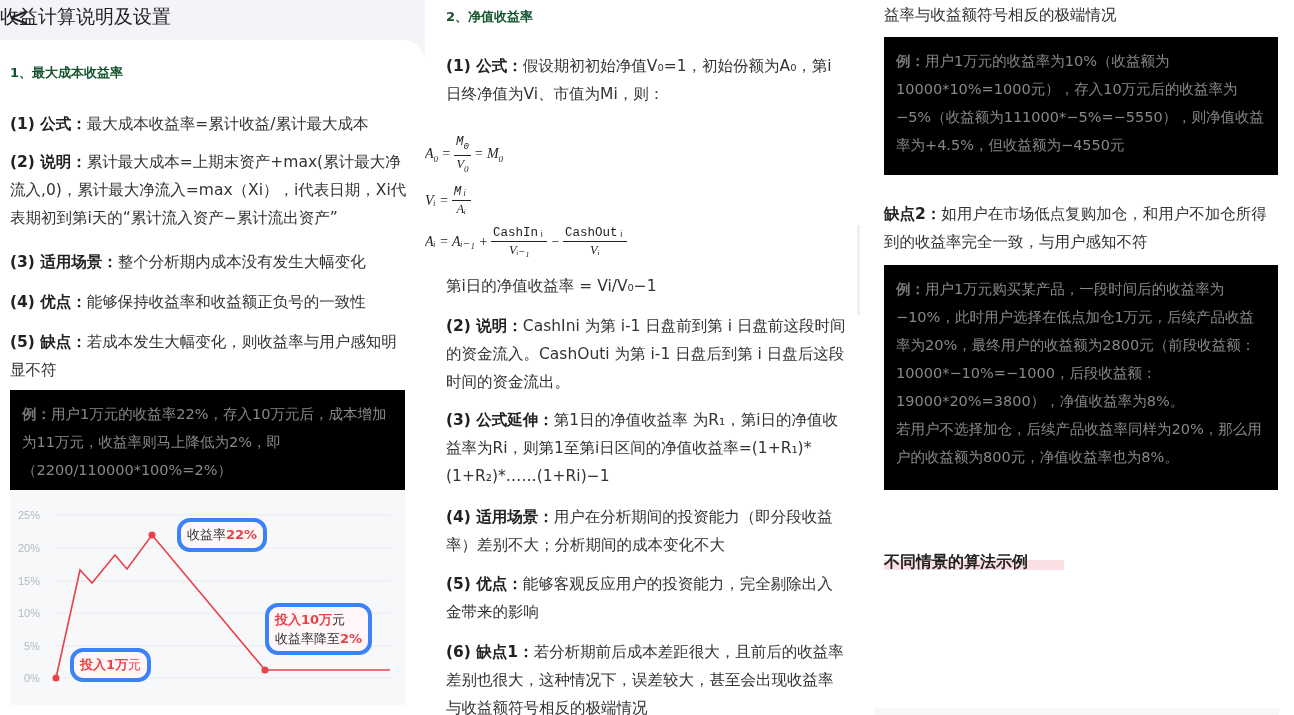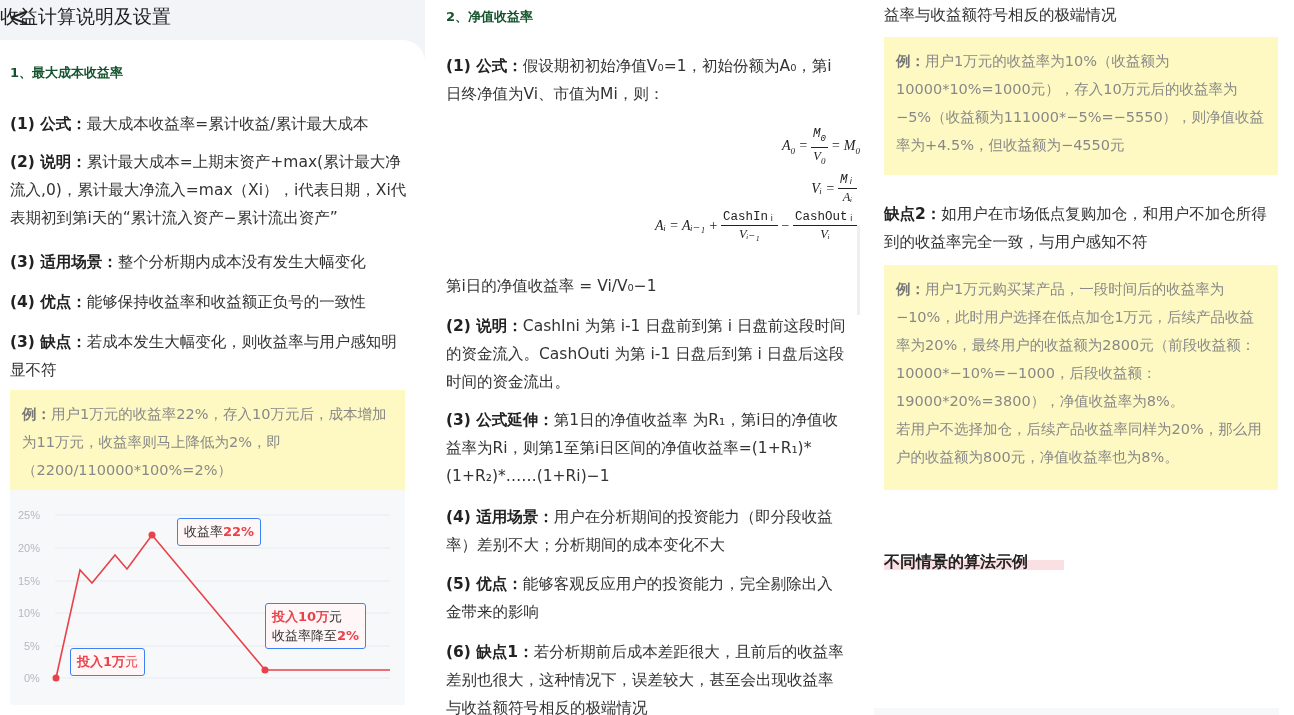--- a/index.html
+++ b/index.html
@@ -11,34 +11,34 @@
   #col3 { left: 860px; width: 434px; background: #fff; }
 
   .navbar { height: 40px; position: relative; }
   .back { position: absolute; left: 8px; top: 2px; font-size: 26px; color: #222; line-height: 30px; cursor: pointer; }
   .nav-title { position: absolute; left: 0; right: 0; top: 3px; text-align: left; font-size: 19px; color: #222; line-height: 26px; }
   .sheet { position: absolute; top: 40px; left: 0; width: 425px; bottom: 0; background: #fff; border-radius: 0 22px 0 0; }
 
   .h1 { font-size: 13px; font-weight: bold; color: #14532d; position: absolute; }
   .p { font-size: 15.5px; line-height: 28px; color: #333; position: absolute; }
   .p b { font-weight: bold; color: #222; }
-  .ex { position: absolute; background: #fef9c3; padding: 10px 12px; font-size: 14.5px; line-height: 28px; color: #888; }
+  .ex { position: absolute; background: #000000; padding: 10px 12px; font-size: 14.5px; line-height: 28px; color: #888; }
   .ex b { color: #777; font-weight: bold; }
 
   .formula { position: absolute; left: 0; width: 435px; font-family: "Liberation Serif", "DejaVu Serif", serif; font-style: italic; font-size: 14px; color: #222; }
-  .frow { display: flex; justify-content: flex-end; align-items: center; margin-bottom: 4px; }
+  .frow { display: flex; justify-content: flex-start; align-items: center; margin-bottom: 4px; margin-top: 8px; }
   .frac { display: inline-flex; flex-direction: column; align-items: center; margin: 0 3px; font-size: 12.5px; }
   .frac .num { border-bottom: 1px solid #222; padding: 0 2px; line-height: 16px; font-family: Liberation Mono, monospace; }
   .frac .den { line-height: 16px; }
   .sans { font-family: "Liberation Sans", sans-serif; font-style: normal; }
   sub { font-size: 9px; }
 
   .chart-box { position: absolute; left: 10px; top: 490px; width: 395px; height: 215px; background: #f7f8fa; }
   .chart-box svg { position: absolute; left: 0; top: 0; }
-  .tag { position: absolute; background: #fff7f7; border: 1px solid #3b82f6; border-radius: 3px; font-size: 13px; color: #333; padding: 3px 6px; line-height: 20px; white-space: nowrap; }
+  .tag { position: absolute; background: #fff7f7; border: 4px solid #3b82f6; border-radius: 13px; font-size: 13px; color: #333; padding: 3px 6px; line-height: 20px; white-space: nowrap; }
   .tag .red { color: #e8424a; font-weight: bold; }
 
   .scroll-ind { position: absolute; left: 857px; top: 225px; width: 4px; height: 90px; background: #eeeff2; }
   .hl { position: absolute; left: 884px; top: 552px; font-size: 16px; font-weight: bold; color: #222; text-align: right; }
   .hl-bar { position: absolute; left: 884px; top: 560px; width: 180px; height: 10px; background: #fbe0e3; }
 </style>
 </head>
 <body>
 
 <div class="col" id="col1">
@@ -47,21 +47,21 @@
     <div class="nav-title">收益计算说明及设置</div>
   </div>
   <div class="sheet"></div>
 
   <div class="h1" style="left:10px; top:64px;">1、最大成本收益率</div>
 
   <div class="p" style="left:10px; top:110px; width:405px;"><b>(1) 公式：</b><span>最大成本收益率=累计收益/累计最大成本</span></div>
   <div class="p" style="left:10px; top:148px; width:405px;"><b>(2) 说明：</b><span>累计最大成本=上期末资产+max(累计最大净流入,0)，累计最大净流入=max（Xi），i代表日期，Xi代表期初到第i天的“累计流入资产−累计流出资产”</span></div>
   <div class="p" style="left:10px; top:248px; width:405px;"><b>(3) 适用场景：</b><span>整个分析期内成本没有发生大幅变化</span></div>
   <div class="p" style="left:10px; top:288px; width:405px;"><b>(4) 优点：</b><span>能够保持收益率和收益额正负号的一致性</span></div>
-  <div class="p" style="left:10px; top:328px; width:400px;"><b>(3) 缺点：</b><span>若成本发生大幅变化，则收益率与用户感知明显不符</span></div>
+  <div class="p" style="left:10px; top:328px; width:400px;"><b>(5) 缺点：</b><span>若成本发生大幅变化，则收益率与用户感知明显不符</span></div>
 
   <div class="ex" style="left:10px; top:390px; width:395px; height:100px; padding-left:12px; padding-right:14px;">
     <b>例：</b><span>用户1万元的收益率22%，存入10万元后，成本增加为11万元，收益率则马上降低为2%，即（2200/110000*100%=2%）</span>
   </div>
 
   <div class="chart-box">
     <svg width="395" height="215" viewBox="0 0 395 215">
       <g stroke="#e9ebef" stroke-width="1">
         <line x1="45" y1="25" x2="380" y2="25"></line>
         <line x1="45" y1="58" x2="380" y2="58"></line>

